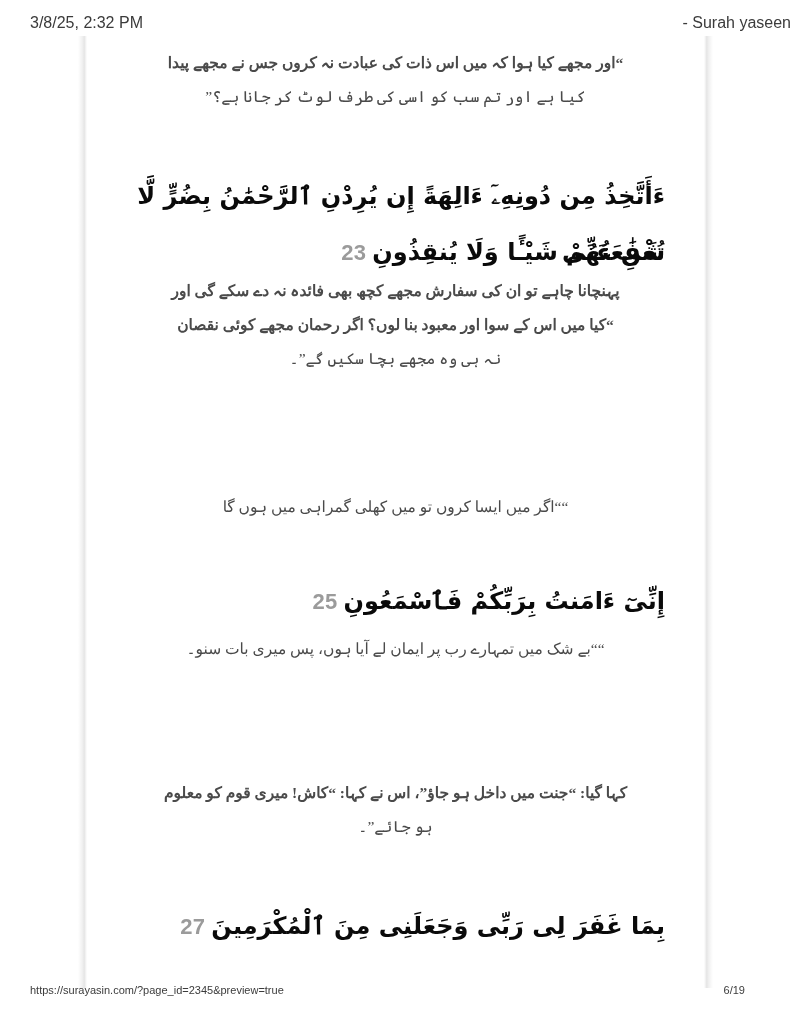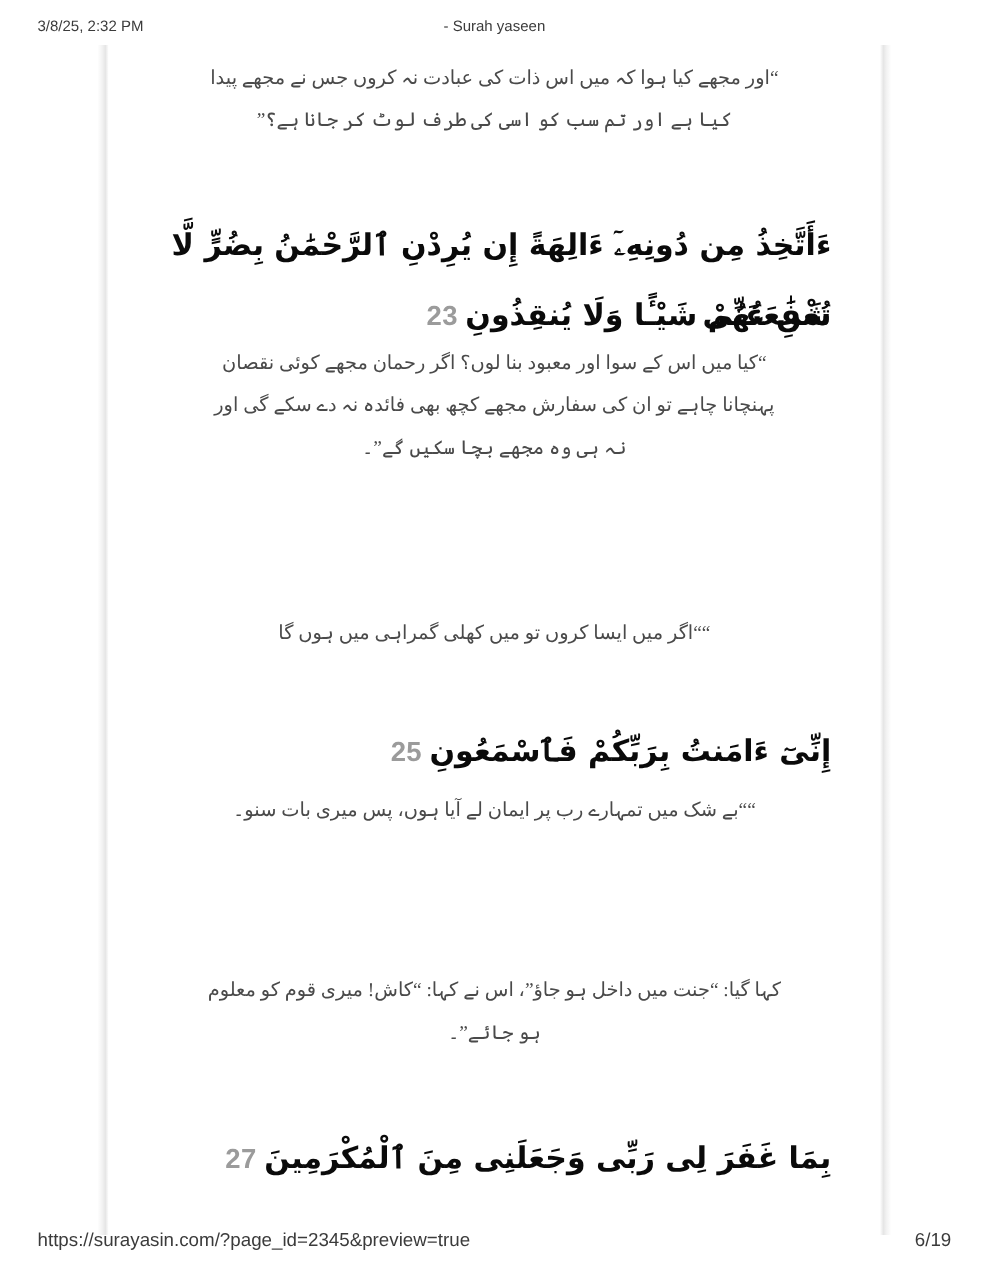--- a/index.html
+++ b/index.html
@@ -15,38 +15,38 @@
     width: 791px;
     height: 1024px;
     background: #ffffff;
   }
 
   
   .print-header {
     position: absolute;
     top: 14px; left: 0; right: 0;
     height: 18px;
-    font-size: 12px;
+    font-size: 16px;
     color: #3b3b3b;
     font-family: "Liberation Sans", sans-serif;
   }
   .print-header .hdr-date {
     position: absolute; left: 30px; top: 0;
     white-space: nowrap;
   }
   .print-header .hdr-title {
     position: absolute; left: 0; right: 0; top: 0;
-    text-align: center;
+    text-align: right;
     white-space: nowrap;
   }
   .print-footer {
     position: absolute;
-    bottom: 22px; left: 0; right: 0;
+    bottom: 22px; left: 0; right: 16px;
     height: 18px;
-    font-size: 15px;
+    font-size: 11px;
     color: #3b3b3b;
     margin-top: 15px;
   }
   .print-footer .ftr-url {
     position: absolute; left: 30px; top: 0;
     white-space: nowrap;
   }
   .print-footer .ftr-page {
     position: absolute; right: 30px; top: 0;
     white-space: nowrap;
@@ -94,20 +94,21 @@
     text-align: center;
     font-family: "Liberation Serif", "DejaVu Serif", serif;
     font-size: 15.5px;
     line-height: 34px;
     color: #4a4a4a;
     margin: 0;
   }
   .urdu.justified {
     text-align: justify;
     text-align-last: center;
+    font-weight: bold;
   }
   .arabic {
     direction: rtl;
     unicode-bidi: bidi-override;
     text-align: right;
     font-family: "DejaVu Sans", "Liberation Sans", sans-serif;
     font-size: 24px;
     line-height: 56px;
     color: #0a0a0a;
     margin: 0;
@@ -160,22 +161,22 @@
       </div>
 
       <div class="blk sp-v23a">
         <p class="arabic">ءَأَتَّخِذُ مِن دُونِهِۦٓ ءَالِهَةً إِن يُرِدْنِ ٱلرَّحْمَٰنُ بِضُرٍّ لَّا تُغْنِ عَنِّى</p>
       </div>
       <div class="blk sp-v23b">
         <p class="arabic"><span>شَفَٰعَتُهُمْ شَيْـًٔا وَلَا يُنقِذُونِ</span><span class="vnum">23</span></p>
       </div>
 
       <div class="blk sp-t23">
+        <p class="urdu justified">پہنچانا چاہے تو ان کی سفارش مجھے کچھ بھی فائدہ نہ دے سکے گی اور</p>
         <p class="urdu justified">“کیا میں اس کے سوا اور معبود بنا لوں؟ اگر رحمان مجھے کوئی نقصان</p>
-        <p class="urdu justified">پہنچانا چاہے تو ان کی سفارش مجھے کچھ بھی فائدہ نہ دے سکے گی اور</p>
         <p class="urdu">نہ ہی وہ مجھے بچا سکیں گے”۔</p>
       </div>
 
       <div class="blk sp-t24">
         <p class="urdu">““اگر میں ایسا کروں تو میں کھلی گمراہی میں ہوں گا</p>
       </div>
 
       <div class="blk sp-v25">
         <p class="arabic"><span>إِنِّىٓ ءَامَنتُ بِرَبِّكُمْ فَٱسْمَعُونِ</span><span class="vnum">25</span></p>
       </div>

